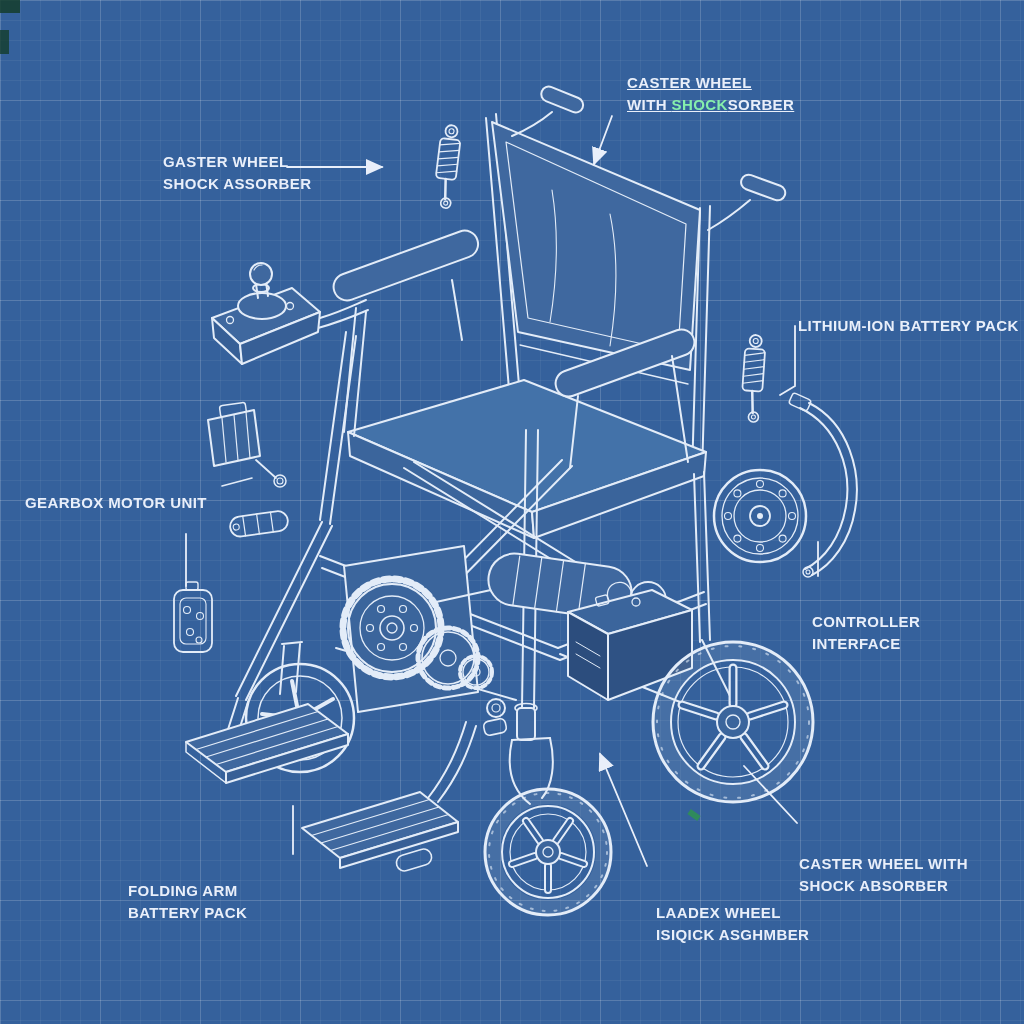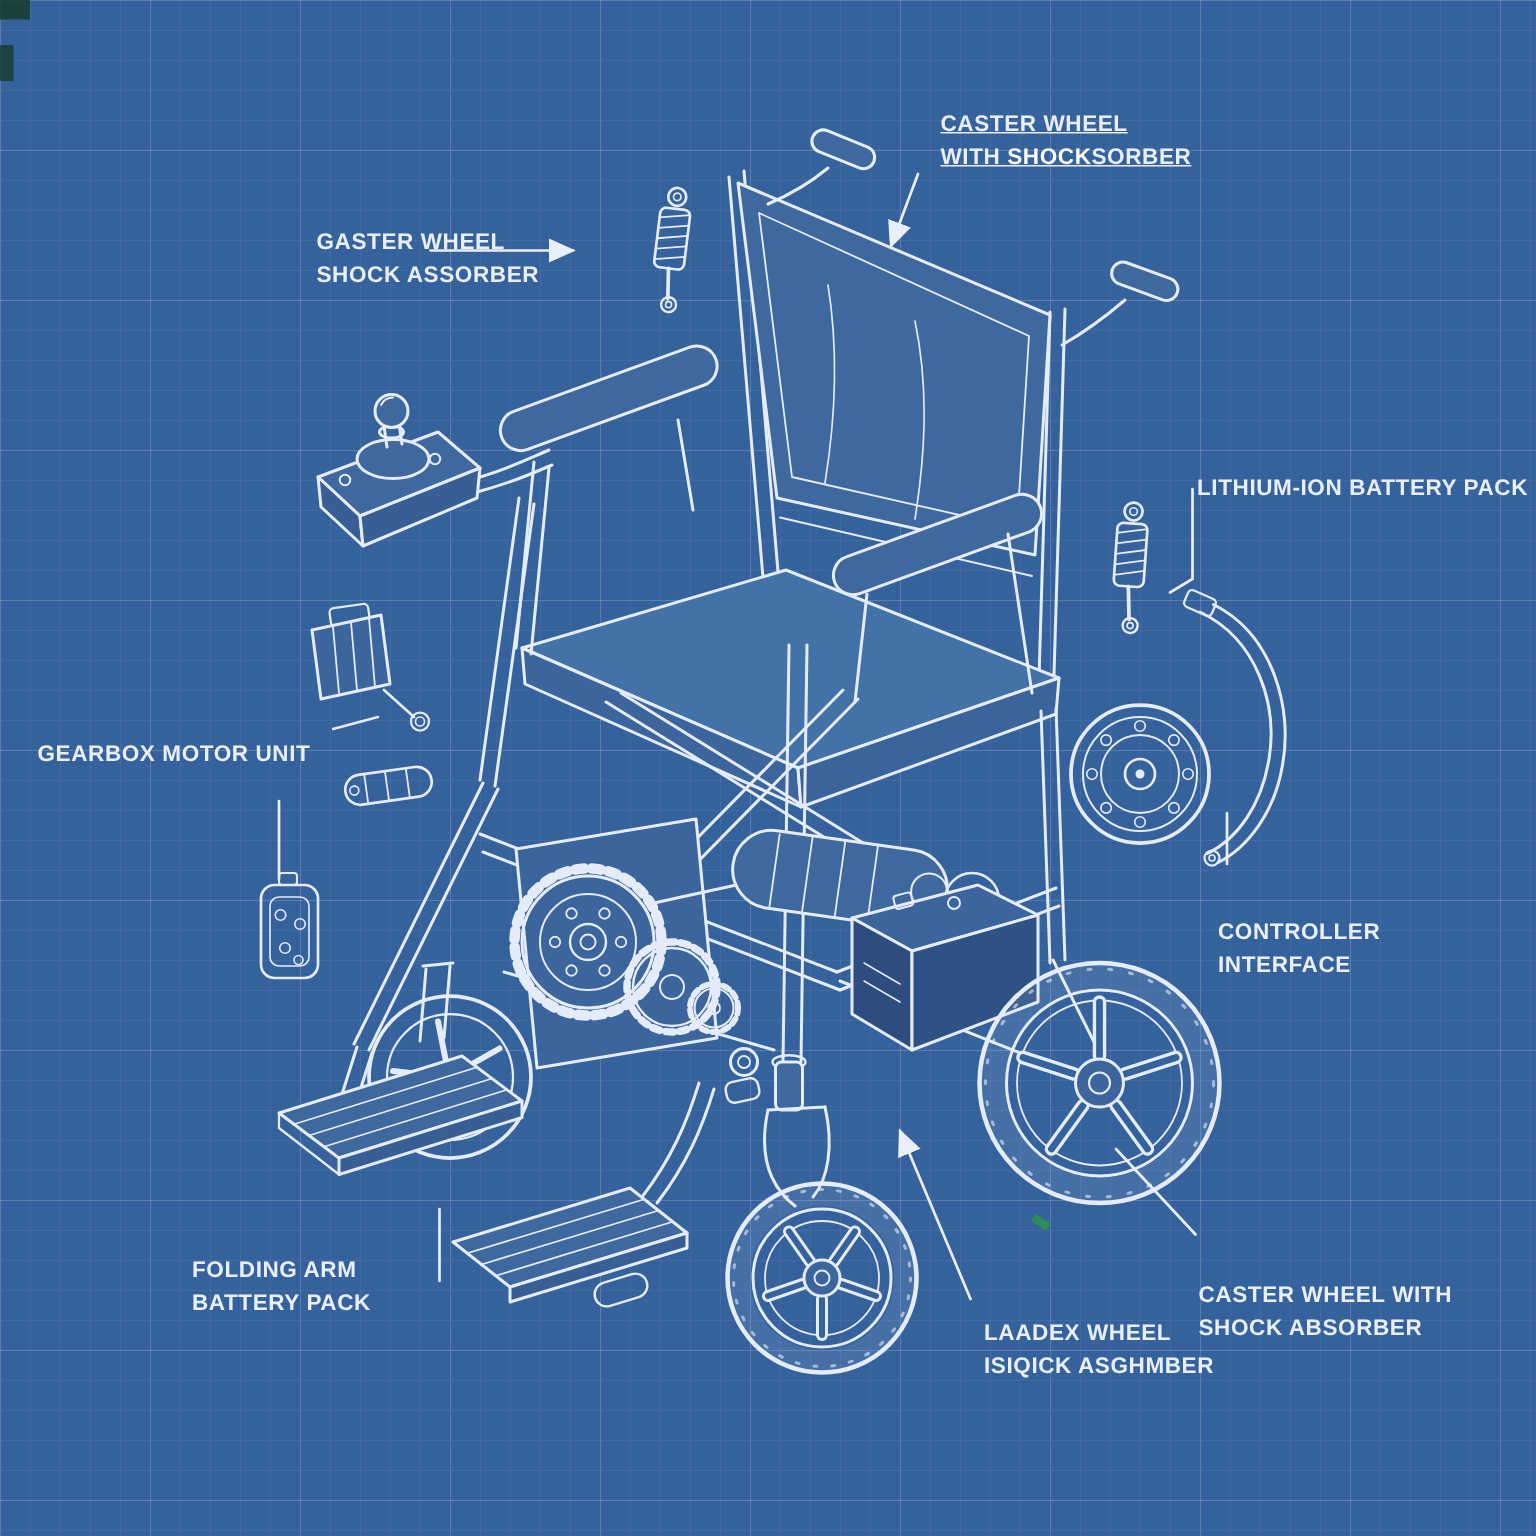--- a/index.html
+++ b/index.html
@@ -14,21 +14,21 @@
       linear-gradient(90deg, rgba(255,255,255,0.055) 1px, transparent 1px);
     background-size:100px 100px,100px 100px,20px 20px,20px 20px;
     font-family:"Liberation Sans", sans-serif;
   }
   svg.blueprint{position:absolute;left:0;top:0;}
   .label{
     position:absolute;color:#e9effa;font-size:15px;font-weight:700;
     letter-spacing:0.4px;line-height:1.45;white-space:nowrap;
     text-transform:uppercase;
   }
-  .accent{color:#ffffff;}
+  .accent{color:#86efac;}
 </style>
 </head>
 <body>
 
 <svg class="blueprint" width="1024" height="1024" viewBox="0 0 1024 1024">
   <defs>
     <marker id="arrowhead" markerWidth="11" markerHeight="9" refX="9" refY="4.5" orient="auto">
       <path d="M0,0 L10,4.5 L0,9 Z" fill="#e9effa"></path>
     </marker>
   </defs>
@@ -342,21 +342,21 @@
     <line x1="293" y1="854" x2="293" y2="806"></line>
     <line x1="647" y1="866" x2="600" y2="754" marker-end="url(#arrowhead)"></line>
   </g>
 </svg>
 
 <div class="label" style="left:627px;top:72px;text-decoration:underline;">
   <div>CASTER WHEEL</div>
   <div><span>WITH </span><span class="accent">SHOCK</span><span>SORBER</span></div>
 </div>
 
-<div class="label" style="left:163px;top:151px;margin-left:48px;">
+<div class="label" style="left:163px;top:151px;">
   <div>GASTER WHEEL</div>
   <div>SHOCK ASSORBER</div>
 </div>
 
 <div class="label" style="left:798px;top:315px;">
   <div>LITHIUM-ION BATTERY PACK</div>
 </div>
 
 <div class="label" style="left:25px;top:492px;">
   <div>GEARBOX MOTOR UNIT</div>
@@ -365,21 +365,21 @@
 <div class="label" style="left:812px;top:611px;">
   <div>CONTROLLER</div>
   <div>INTERFACE</div>
 </div>
 
 <div class="label" style="left:799px;top:805px;margin-top:48px;">
   <div>CASTER WHEEL WITH</div>
   <div>SHOCK ABSORBER</div>
 </div>
 
-<div class="label" style="left:128px;top:836px;">
+<div class="label" style="left:128px;top:880px;">
   <div>FOLDING ARM</div>
   <div>BATTERY PACK</div>
 </div>
 
-<div class="label" style="left:656px;top:878px;">
+<div class="label" style="left:656px;top:902px;">
   <div>LAADEX WHEEL</div>
   <div>ISIQICK ASGHMBER</div>
 </div>
 
 </body></html>

